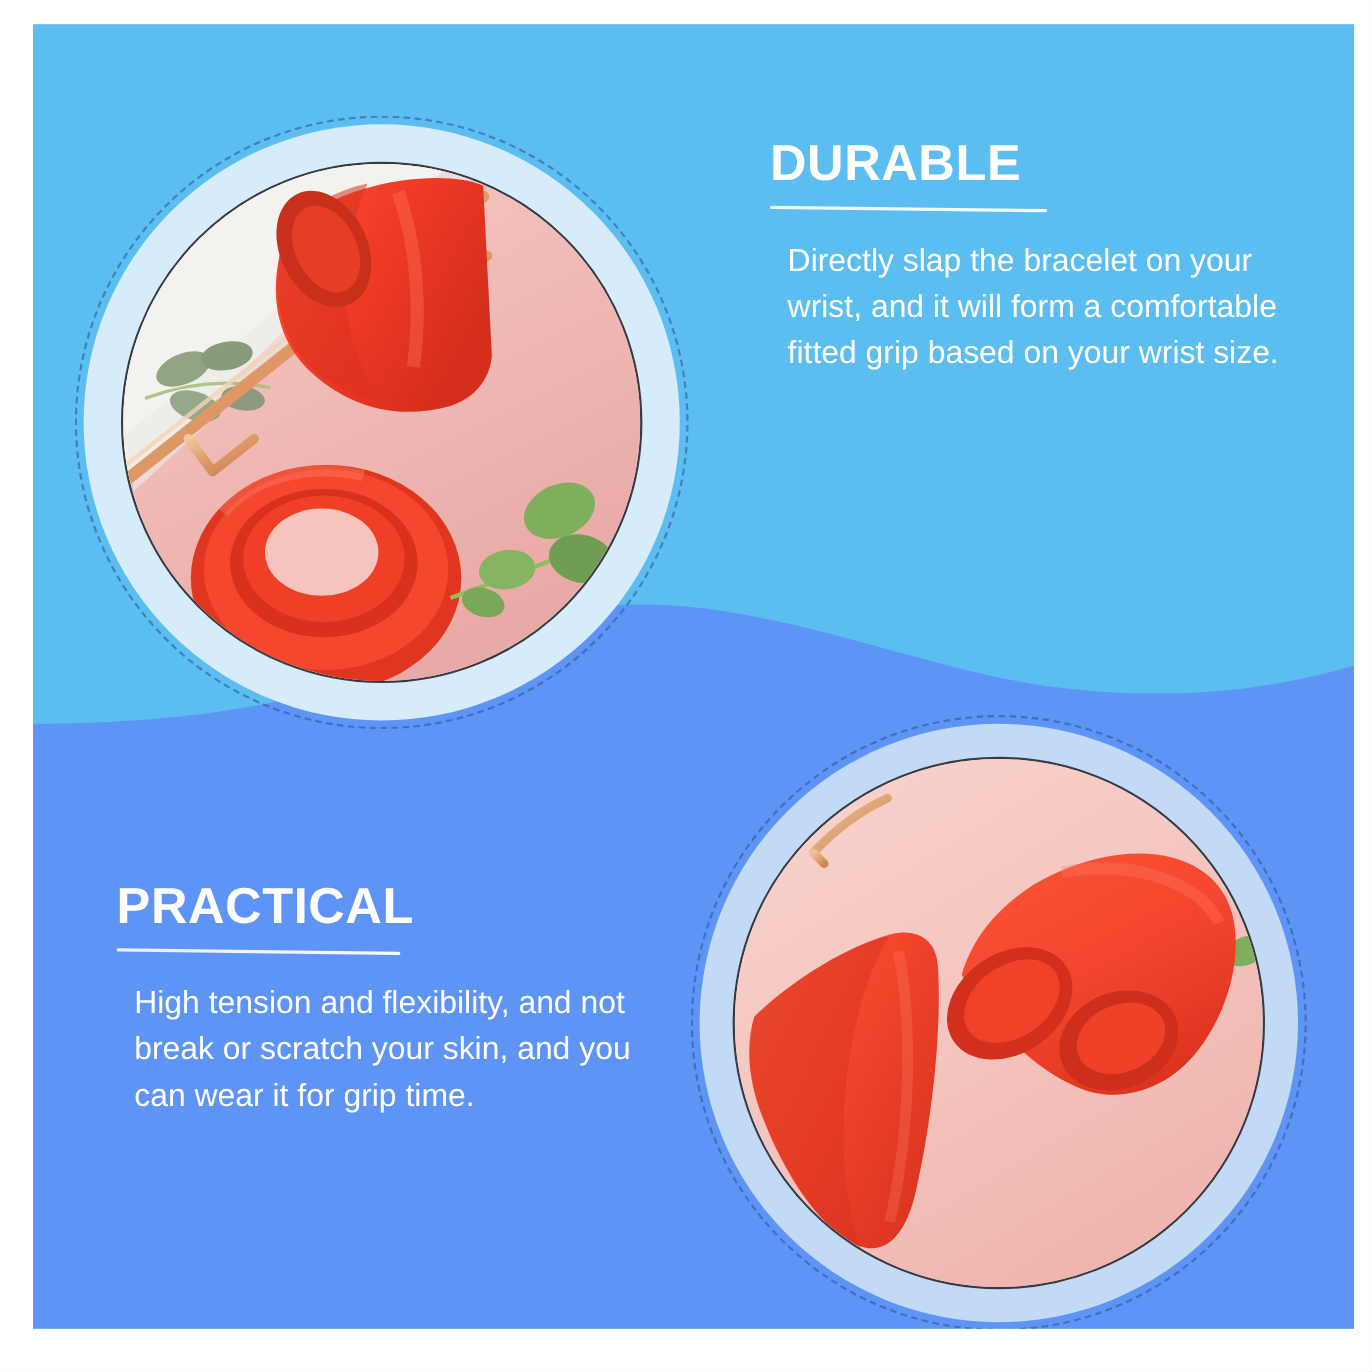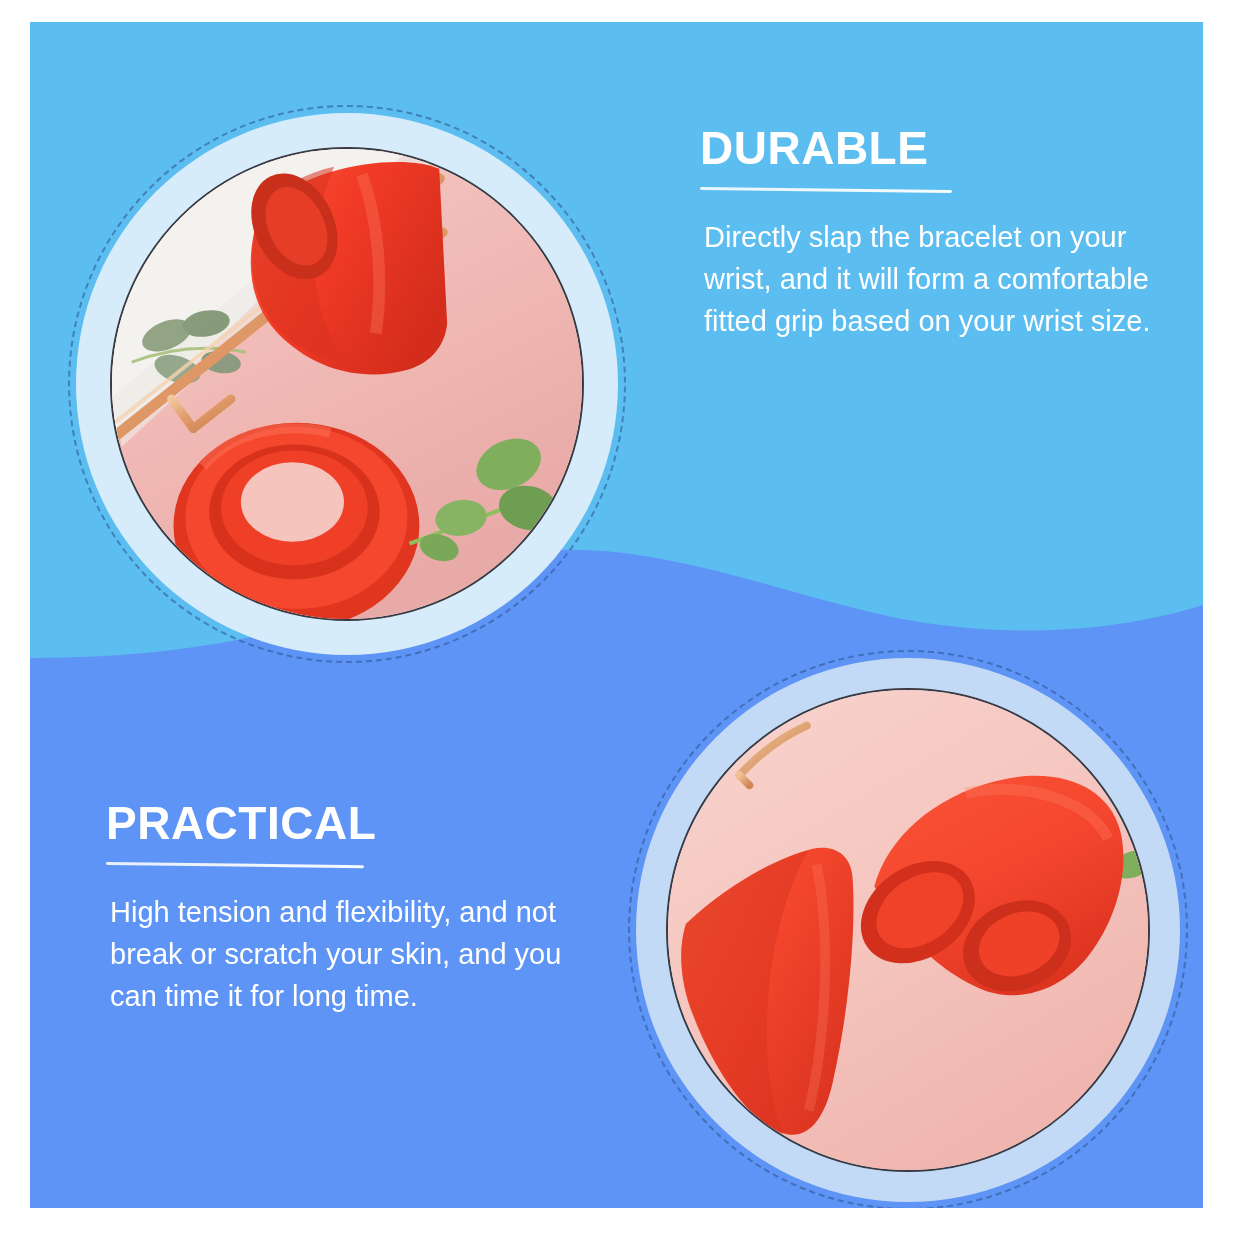--- a/index.html
+++ b/index.html
@@ -23,20 +23,21 @@
 
   
   .panel {
     position: absolute;
     left: 30px;
     top: 22px;
     width: 1173px;
     height: 1186px;
     overflow: hidden;
     background: #5cbdf0;
+    padding-left: 28px;
   }
   .panel-lower-wave {
     position: absolute;
     left: 0;
     top: 0;
     width: 100%;
     height: 100%;
   }
 
   
@@ -124,21 +125,21 @@
         rgba(255,255,255,0.85),
         rgba(255,255,255,0.95));
     transform: rotate(0.7deg);
     transform-origin: left center;
     border-radius: 2px;
   }
   .feature-body {
     color: #ffffff;
     font-size: 29px;
     line-height: 1.45;
-    margin: 4px;
+    margin: 16px;
     margin-top: 26px;
   }
 
   #text-durable {
     left: 670px;
     top: 103px;
     width: 490px;
   }
   #text-durable .title-rule { width: 252px; }
 
@@ -327,17 +328,17 @@
 
     <div class="text-block" id="text-durable">
       <h2 class="feature-title">DURABLE</h2>
       <div class="title-rule"></div>
       <p class="feature-body">Directly slap the bracelet on your wrist, and it will form a comfortable fitted grip based on your wrist size.</p>
     </div>
 
     <div class="text-block" id="text-practical">
       <h2 class="feature-title">PRACTICAL</h2>
       <div class="title-rule"></div>
-      <p class="feature-body">High tension and flexibility, and not break or scratch your skin, and you can time it for long time.</p>
+      <p class="feature-body">High tension and flexibility, and not break or scratch your skin, and you can wear it for grip time.</p>
     </div>
 
   </div>
 </div>
 
 </body></html>

